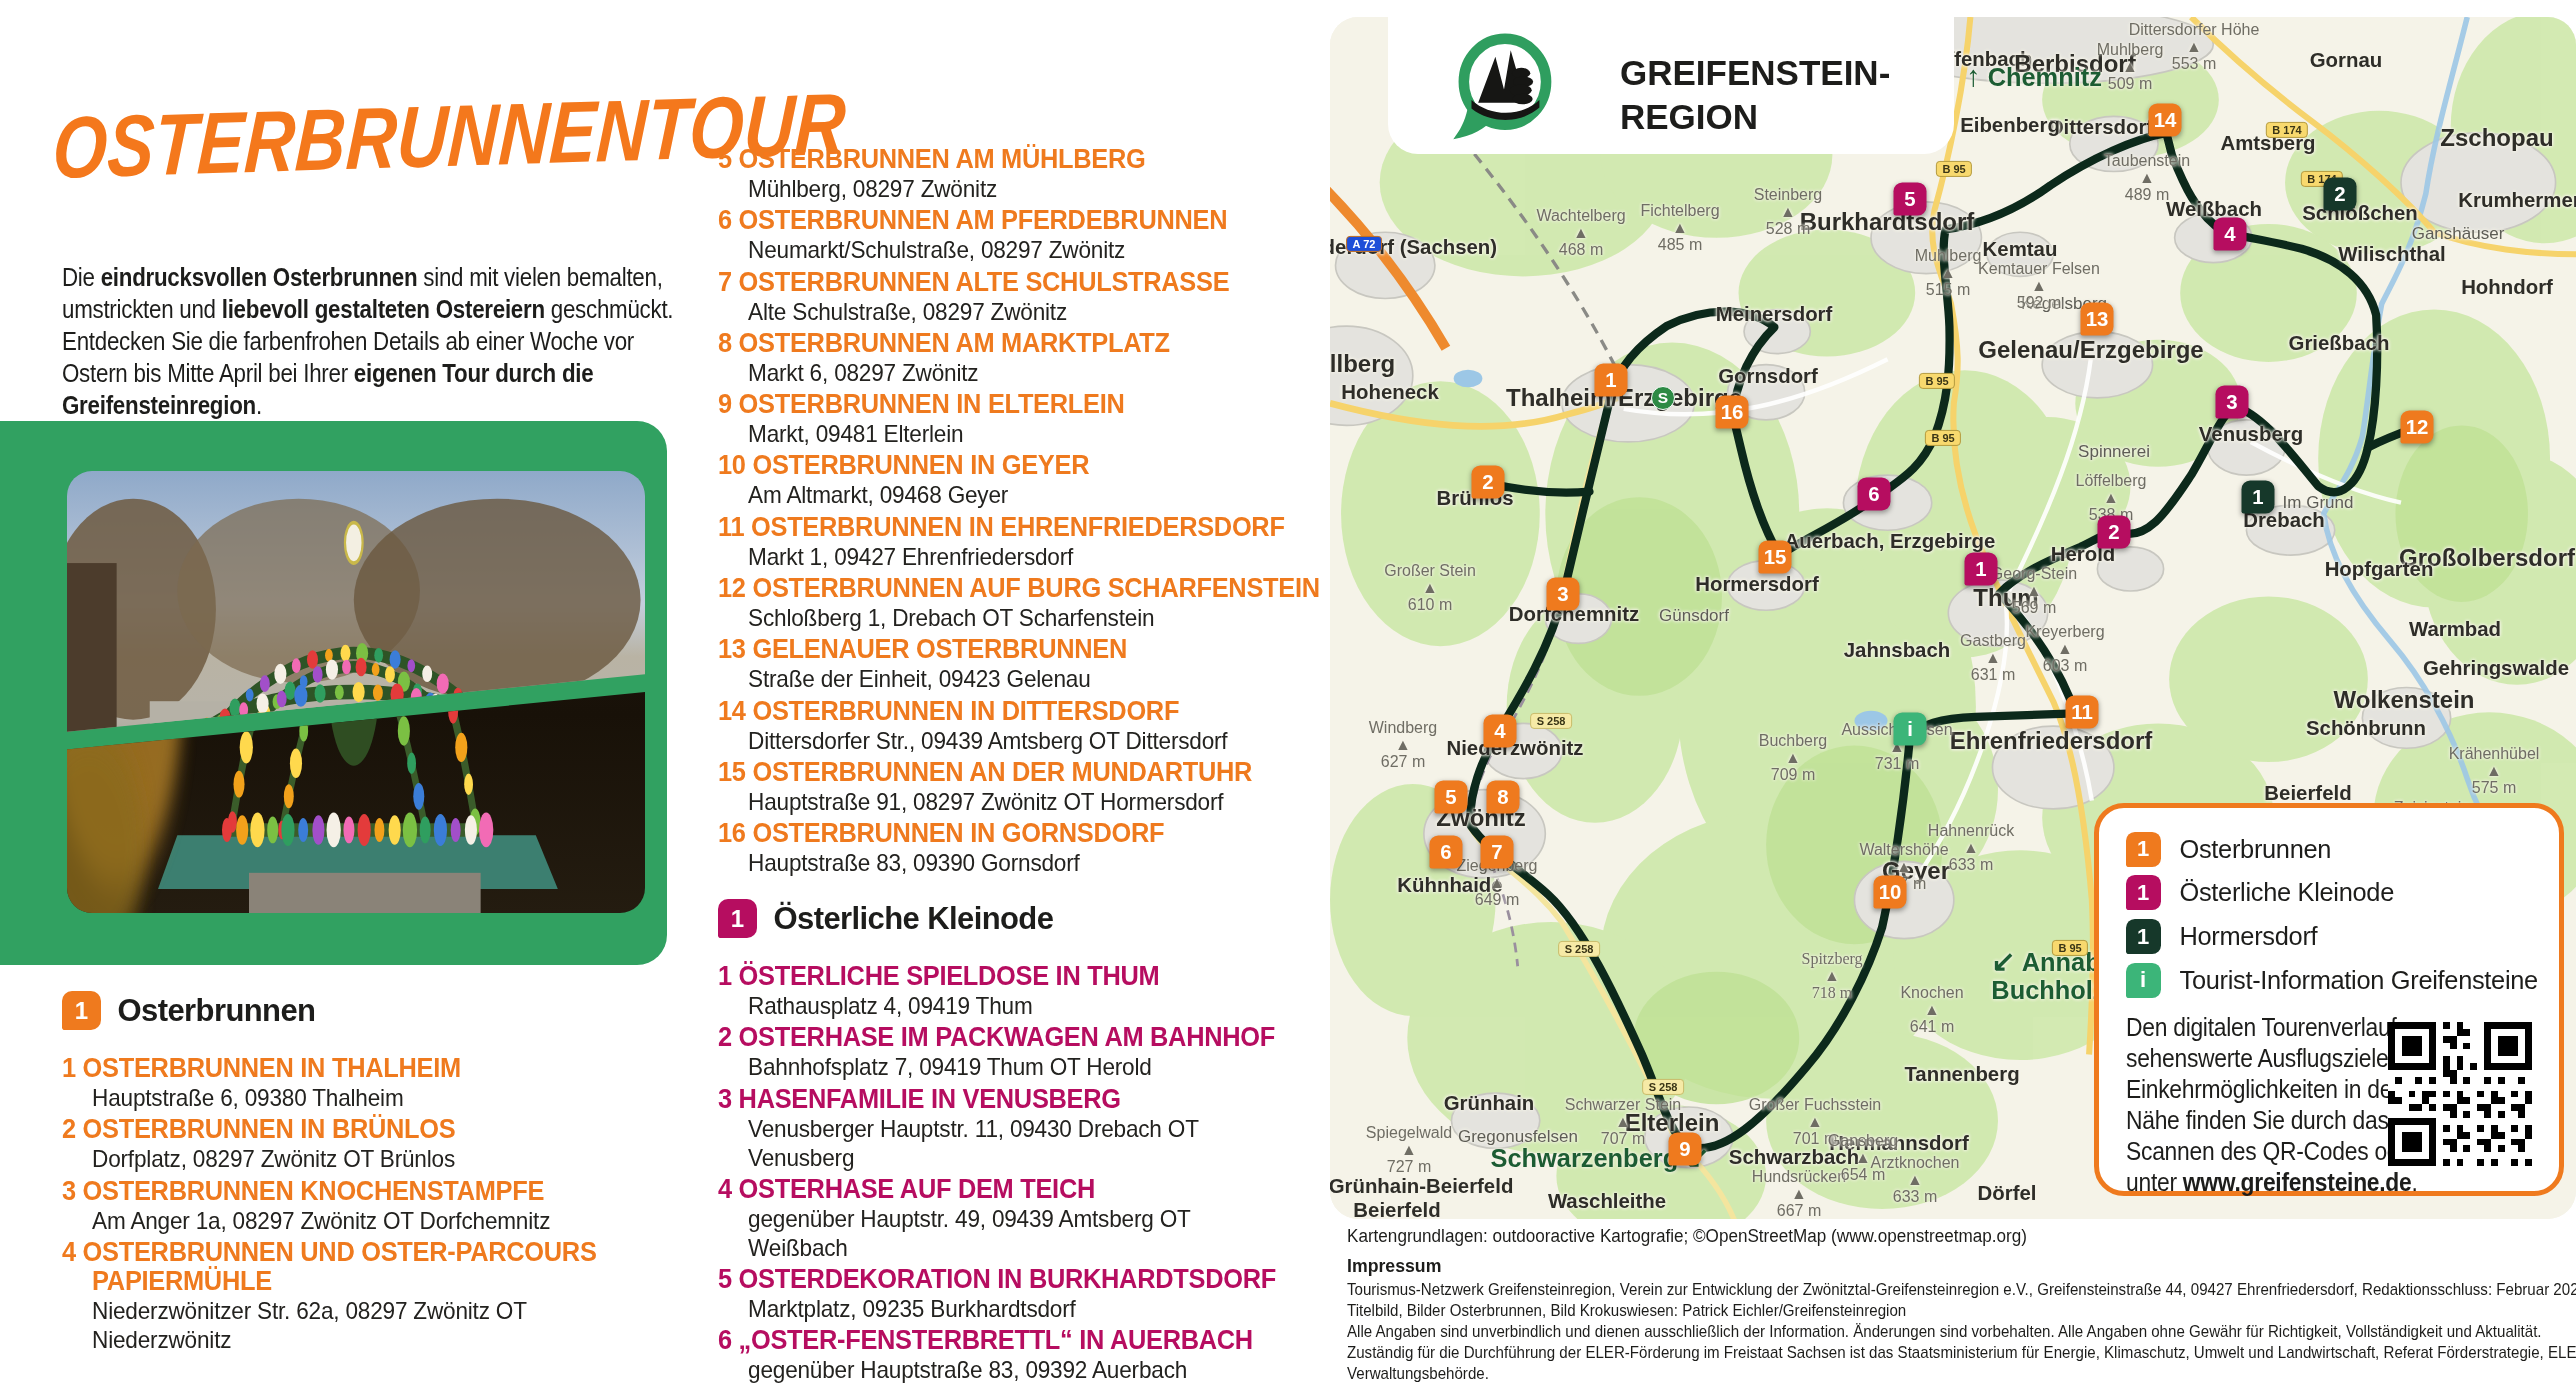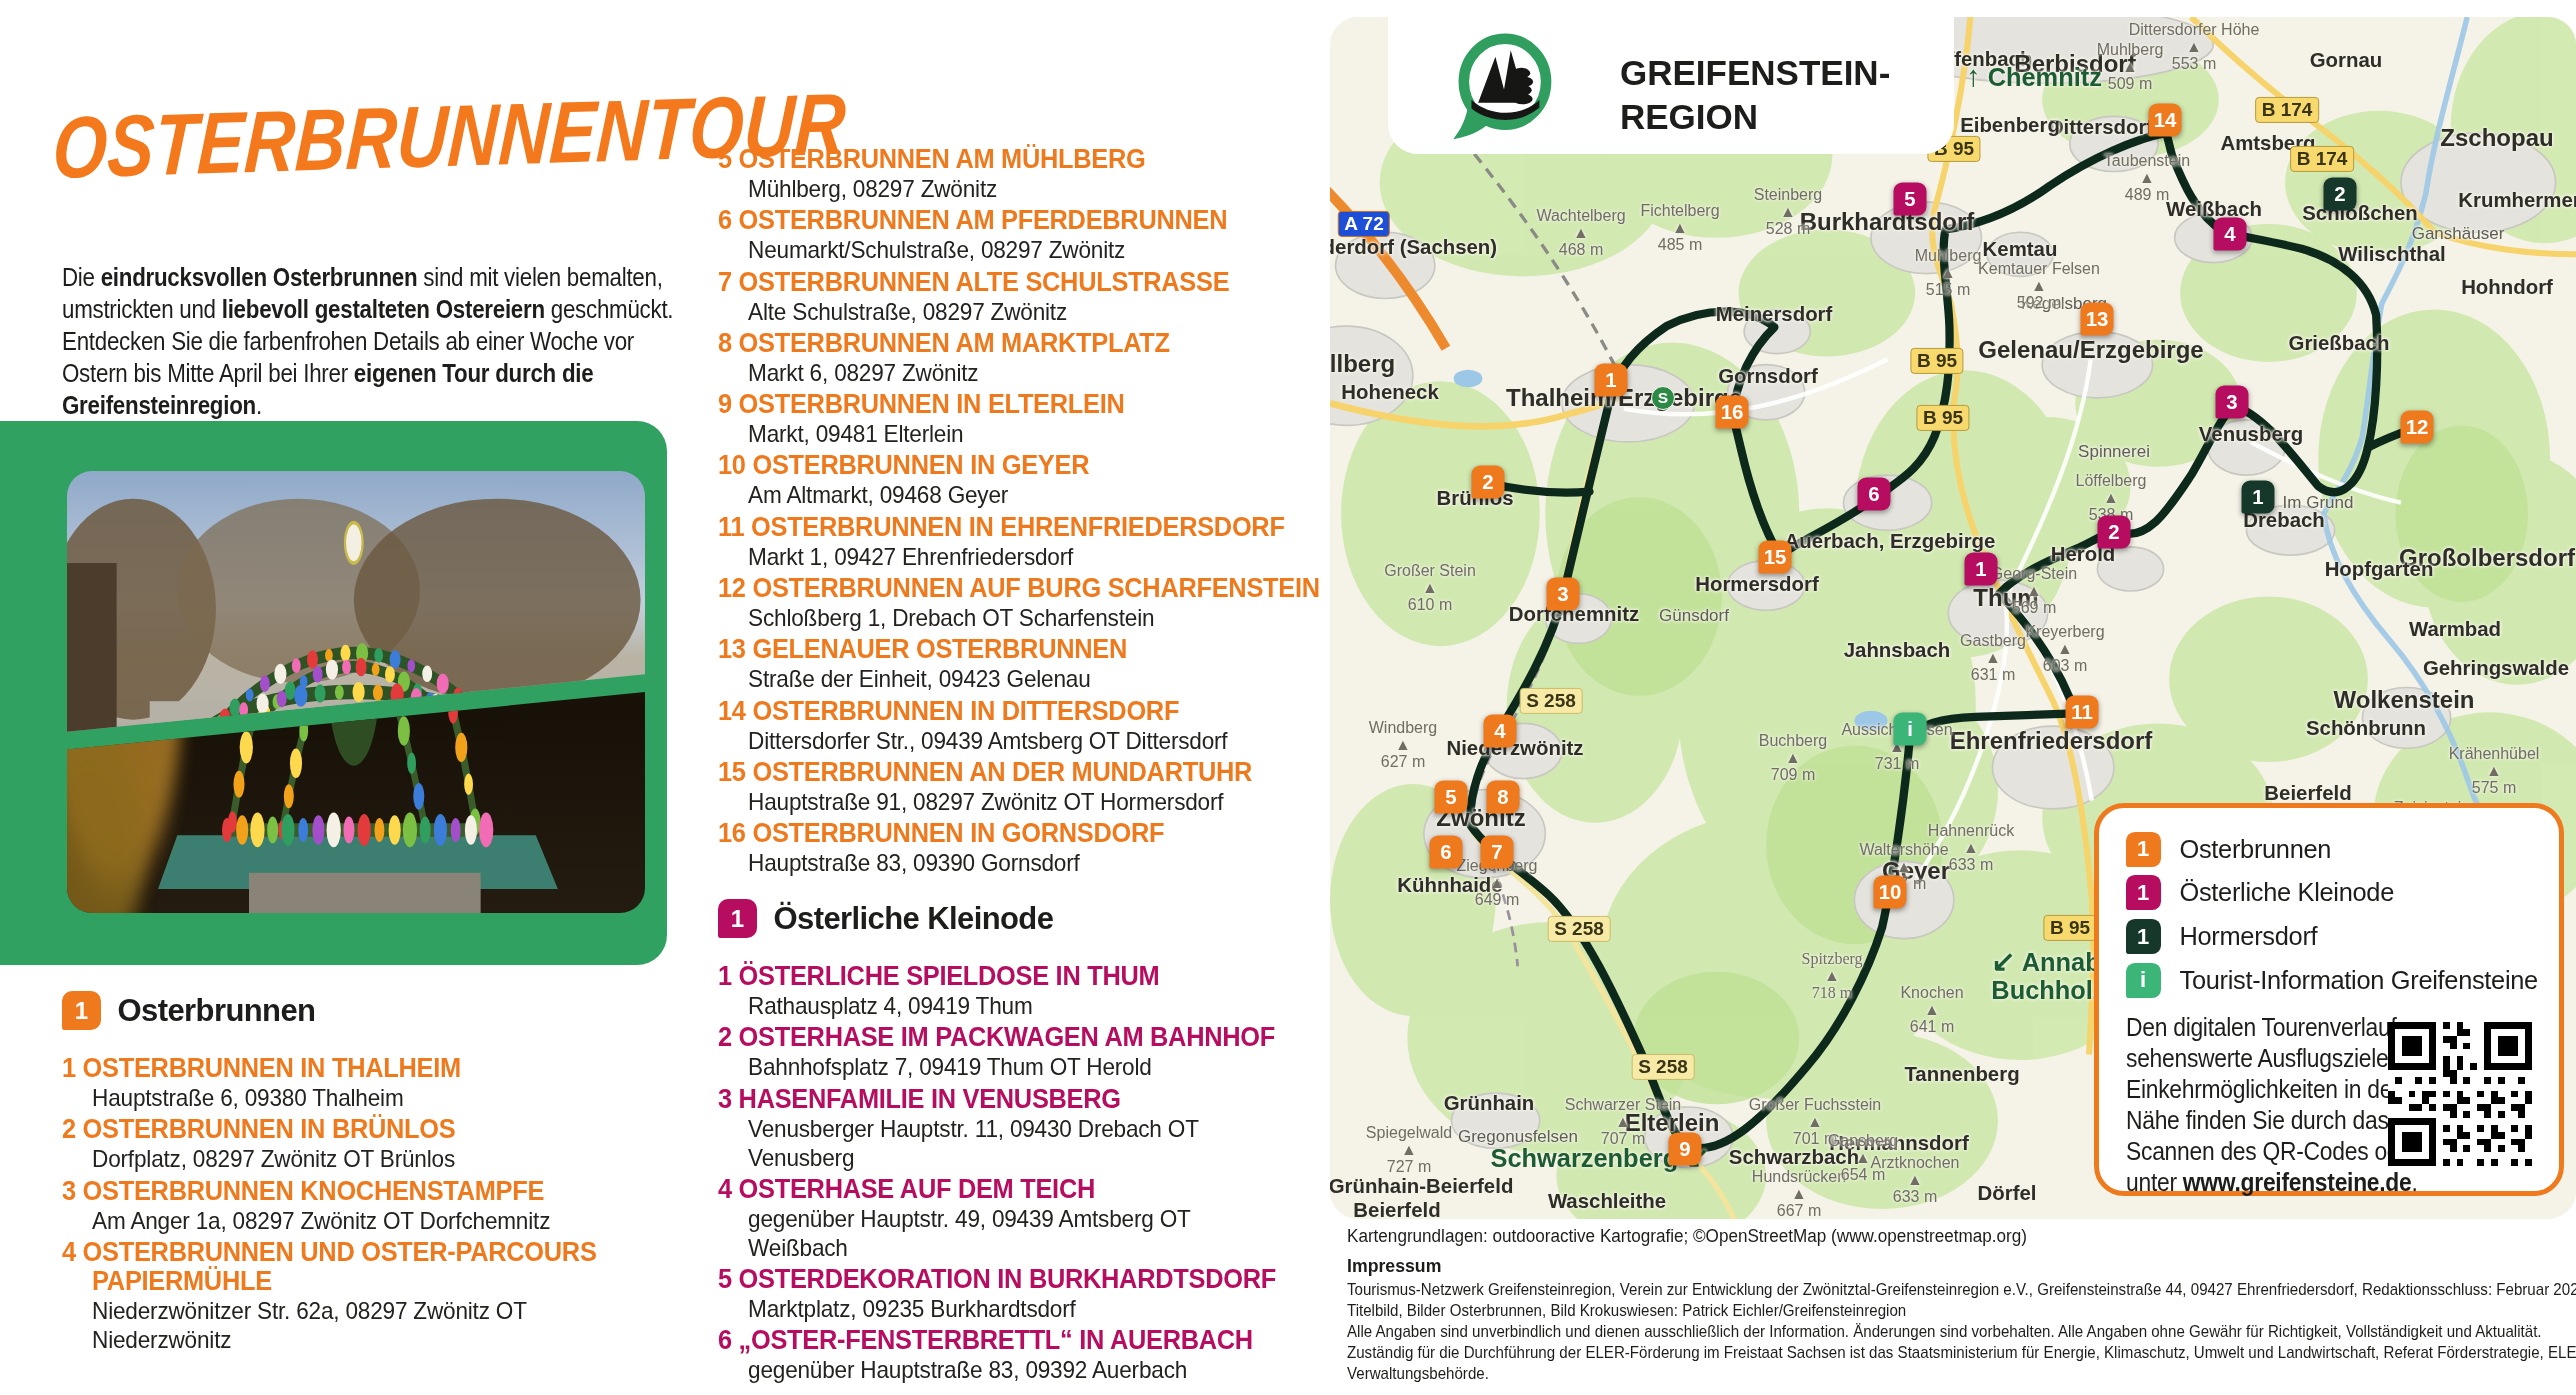--- a/index.html
+++ b/index.html
@@ -42,22 +42,22 @@
   .mlabel{position:absolute;transform:translate(-50%,-50%);font-weight:700;font-size:20.4px;color:#2e2d28;
           white-space:pre-line;text-align:center;line-height:22px;
           text-shadow:0 0 3.9px #f5f3e8,0 0 3.9px #f5f3e8,0 0 2.2px #f5f3e8;}
   .mlabel.lg{font-size:24px;}
   .mlabel.sm{font-size:17px;font-weight:400;color:#5d5c55;}
   .peak{position:absolute;transform:translate(-50%,-50%);font-size:16px;line-height:17px;color:#6f6d64;
         text-align:center;white-space:pre-line;text-shadow:0 0 3.3px #f5f3e8,0 0 3.3px #f5f3e8;}
   .dir{position:absolute;transform:translate(-50%,-50%);font-size:25.4px;font-weight:700;color:#1c5c33;
        white-space:pre-line;line-height:28px;text-shadow:0 0 3.9px #f5f3e8,0 0 3.9px #f5f3e8;}
   .dir .ar{font-size:29px;}
-  .rbadge{position:absolute;transform:translate(-50%,-50%);font-size:19px;font-weight:700;color:#3a3516;
-          background:#f8d96e;border:1.7px solid #b49a3e;border-radius:3.9px;padding:1.1px 5.5px;white-space:nowrap;}
+  .rbadge{position:absolute;transform:translate(-50%,-50%);font-size:11px;font-weight:700;color:#3a3516;
+          background:#f8d96e;border:1.7px solid #b49a3e;border-radius:3.9px;padding:1.1px 5.5px;white-space:nowrap;margin-top:20px;}
   .rbadge.s{background:#f6eaa6;border-color:#c9bb6a;}
   .rbadge.a{background:#1d4ed8;border-color:#c56f1d;color:#fff;}
   .marker{position:absolute;transform:translate(-50%,-50%);width:33px;height:33px;
           border-radius:8.8px 8.8px 8.8px 2.2px;display:flex;align-items:center;justify-content:center;
           color:#fff;font-size:20.4px;font-weight:700;box-shadow:0 1.7px 5px rgba(0,0,0,.35);}
   .station{position:absolute;transform:translate(-50%,-50%);width:22px;height:22px;border-radius:50%;
            background:#2d8a44;color:#fff;font-weight:700;font-size:15.5px;display:flex;align-items:center;justify-content:center;
            border:1.7px solid #fff;}
 
   .logo-box{position:absolute;left:58px;top:0;width:566px;height:137px;background:#fff;

